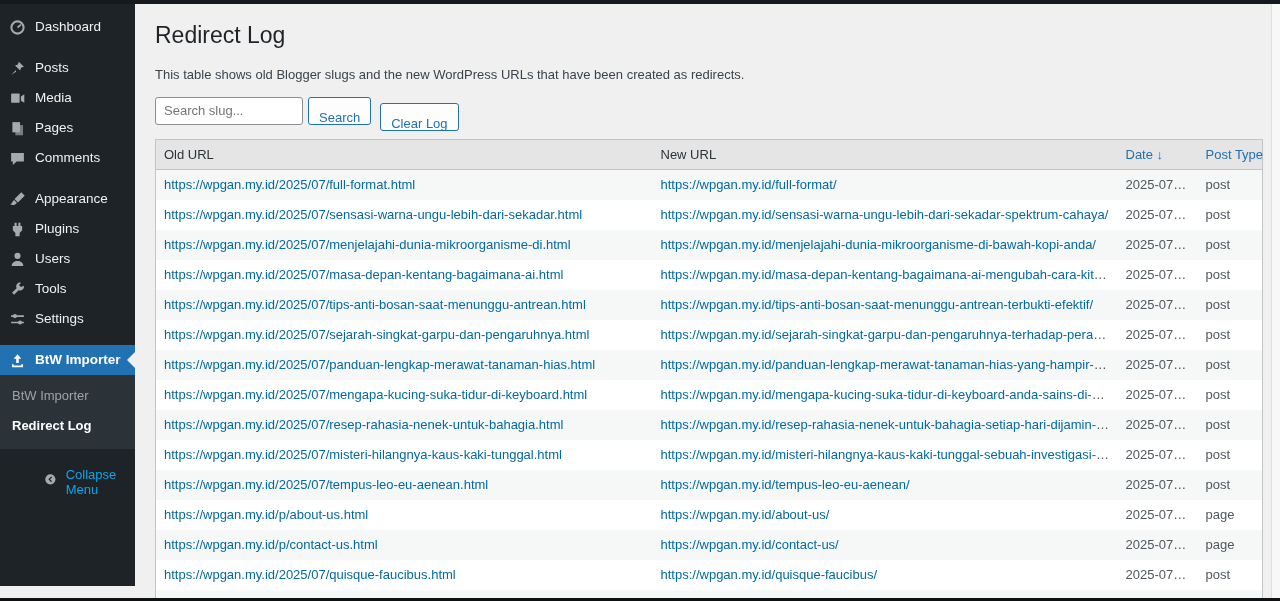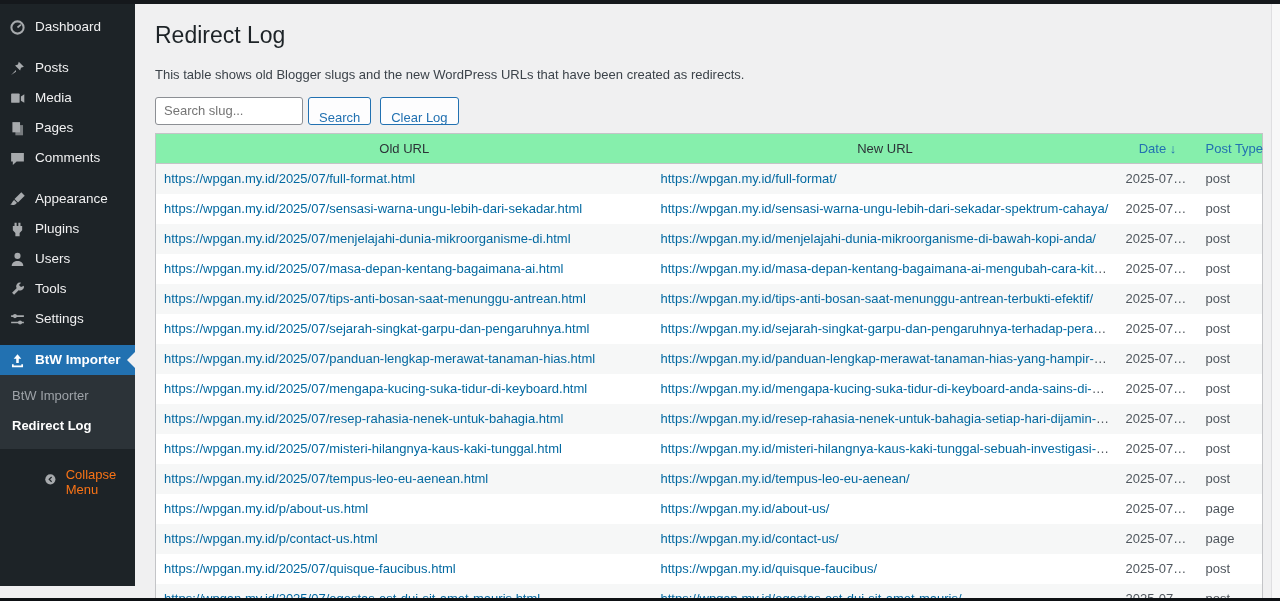--- a/index.html
+++ b/index.html
@@ -17,39 +17,39 @@
   .menu-item .mi svg { width:17px; height:17px; }
   .menu-item.active { background:#2271b1; color:#fff; font-weight:600; }
   .menu-item.active .mi { color:#fff; }
   .menu-item.active .notch { position:absolute; right:0; top:50%; margin-top:-8px; width:0; height:0;
     border:8px solid transparent; border-right-color:#f0f0f1; }
   .sep { height:11px; }
   .submenu { background:#2c3338; padding:6px 0 8px; }
   .submenu-item { padding:7px 12px; font-size:13px; color:#9ea3a8; cursor:pointer; line-height:16px; }
   .submenu-item.current { color:#fff; font-weight:700; }
   .collapse-item { margin-top:12px; display:flex; align-items:center; gap:9px; padding:6px 8px;
-    color:#f97316; font-size:13px; cursor:pointer;margin-left:36px; }
+    color:#0ea5e9; font-size:13px; cursor:pointer;margin-left:36px; }
   .collapse-item .mi { width:18px; height:18px; color:#a7aaad; }
 
   
   .content { margin-left:135px; padding:16px 18px 0 20px; }
   h1.page-title { font-size:23px; font-weight:400; color:#1d2327; margin:5px 0 16px; line-height:1.3; }
   .page-desc { font-size:13px; color:#3c434a; margin:0 0 15px; }
   .controls { display:flex; align-items:flex-start; margin-bottom:8px; }
   .search-input { width:148px; height:28px; border:1px solid #8c8f94; border-radius:3px;
     padding:0 8px; font-size:13px; color:#2c3338; background:#fff; outline:none; }
   .btn { height:28px; padding:12px 10px; border:1px solid #2271b1; border-radius:3px;
     background:#fdfdfe; color:#2271b1; font-size:13px; cursor:pointer; font-family:inherit; }
   .btn-search { margin-left:5px; }
-  .btn-clear { margin-left:9px; }
+  .btn-clear { margin-left:9px; margin-top:6px; }
 
   table.redirects { width:1107px; border-collapse:collapse; background:#fff;
     border:1px solid #c3c4c7; table-layout:fixed; font-size:13px; }
-  table.redirects thead th { text-align:center; font-weight:400; color:#2c3338;
-    padding:7px 8px; border-bottom:1px solid #c3c4c7; background:#86efac; white-space:nowrap; }
+  table.redirects thead th { text-align:left; font-weight:400; color:#2c3338;
+    padding:7px 8px; border-bottom:1px solid #c3c4c7; background:#e5e5e5; white-space:nowrap; }
   th .sort-link { color:#2271b1; text-decoration:none; cursor:pointer; }
   table.redirects td { padding:7px 8px; color:#50575e; white-space:nowrap;
     overflow:hidden; text-overflow:ellipsis; line-height:16px; }
   tr.alt { background:#f6f7f7; }
   td a.url-link { color:#0369a1; text-decoration:none; cursor:pointer; }
 
   .scrollbar-track { position:fixed; right:0; top:4px; bottom:3px; width:9px;
     background:#f8f8f8; border-left:1px solid #dfdfe1; z-index:55; }
 </style>
 </head>

